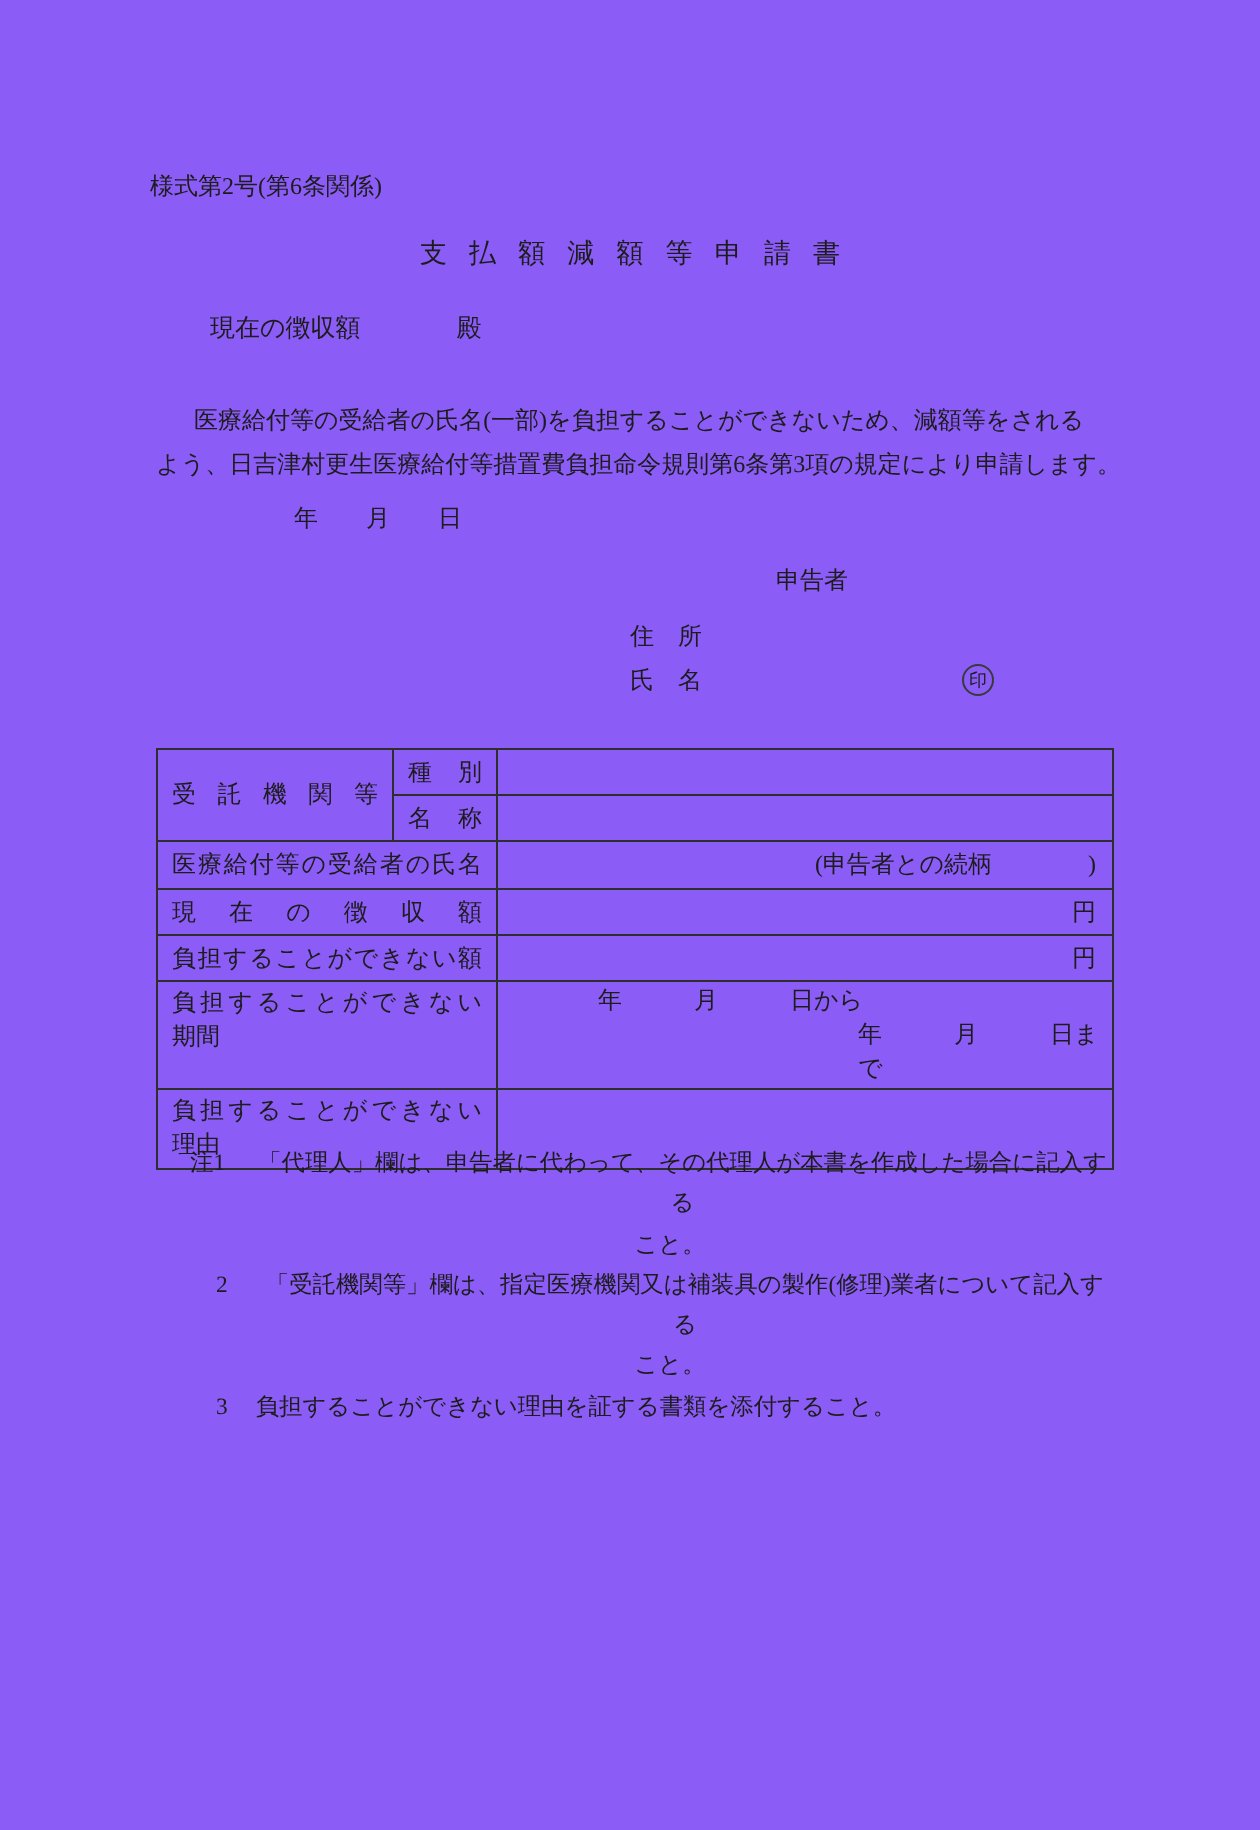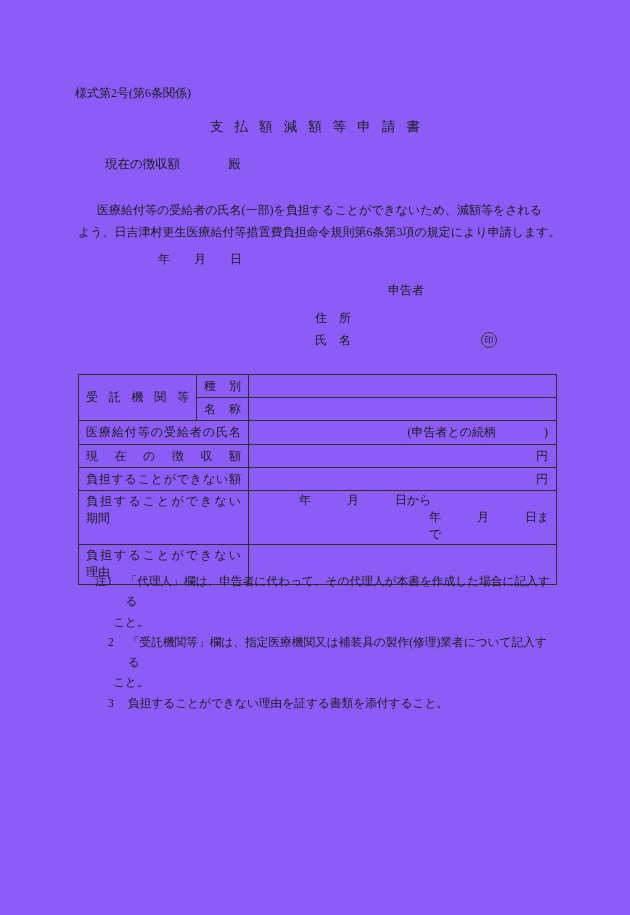--- a/index.html
+++ b/index.html
@@ -37,21 +37,21 @@
   .body-paragraph {
     position: absolute;
     left: 78px; top: 199px;
     width: 484px;
     font-size: 12px;
     line-height: 22px;
   }
   .body-line-first { text-indent: 19px; }
   .date-line {
     position: absolute;
-    left: 158px; top: 251px;
+    left: 147px; top: 251px;
     font-size: 12px;
   }
   .declarant {
     position: absolute;
     left: 315px; top: 282px;
     display: flex;
     align-items: center;
     gap: 8px;
     font-size: 12px;
     flex-direction: column;
@@ -110,20 +110,21 @@
     line-height: 17px;
   }
   .period-from { padding-left: 50px; }
   .period-to { padding-left: 180px; }
   .notes {
     position: absolute;
     left: 95px; top: 572px;
     width: 462px;
     font-size: 11.7px;
     line-height: 20.3px;
+    text-align: center;
   }
   .note-line { display: flex; }
   .note-label { flex: 0 0 auto; margin-right: 13px; white-space: nowrap; }
   .note-label-sub { flex: 0 0 auto; margin-left: 13px; margin-right: 14px; white-space: nowrap; }
   .note-cont { margin-left: 18px; }
 </style>
 </head>
 <body>
 
 <div class="page">

